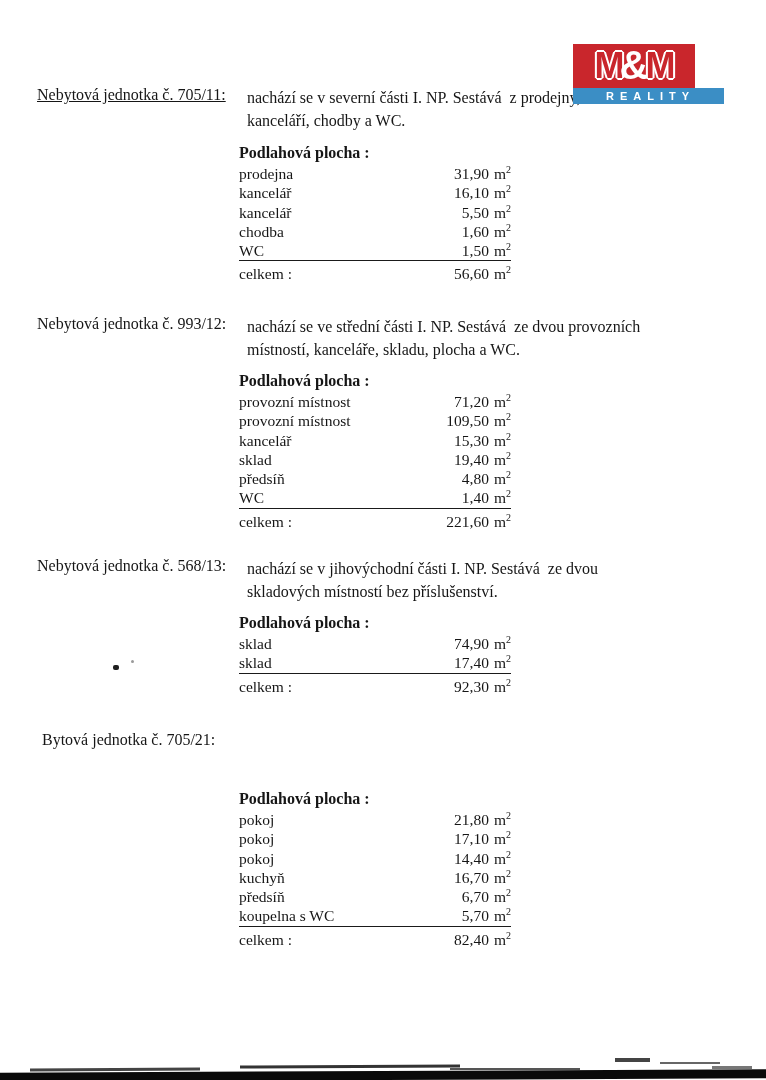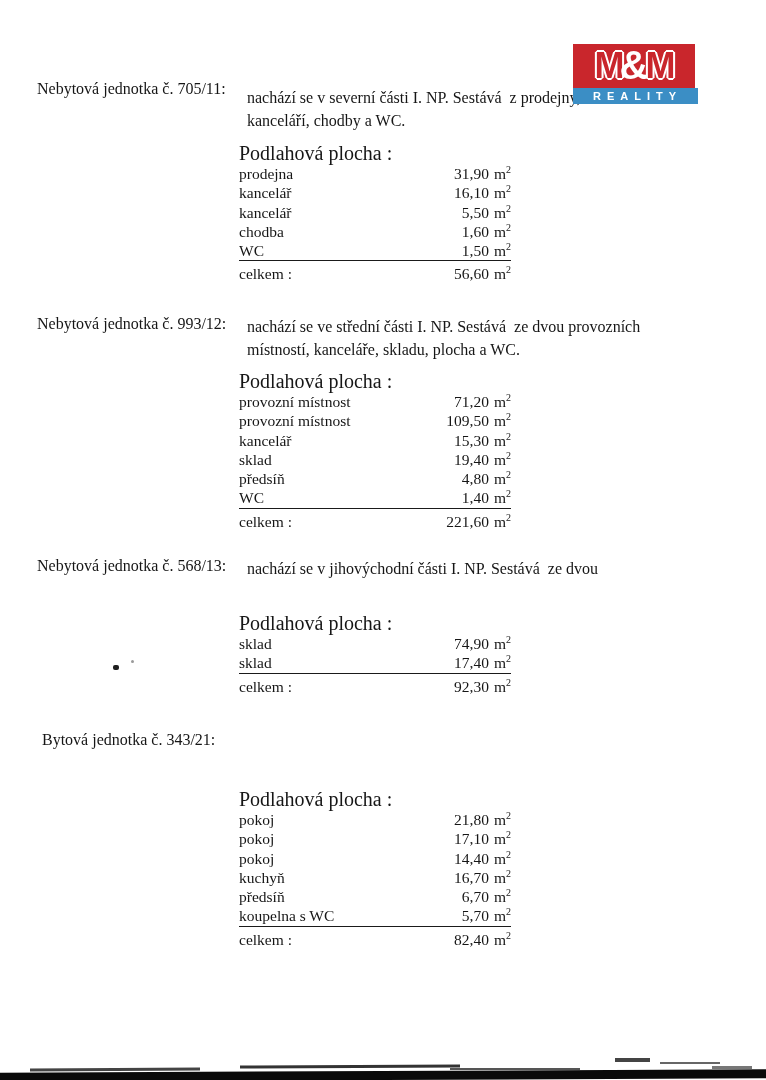--- a/index.html
+++ b/index.html
@@ -11,21 +11,21 @@
     font-family:"Liberation Serif","DejaVu Serif",serif;
     color:#161616;
     margin:0 auto;
   }
   .abs{position:absolute;}
   .unit-label{font-size:16px;white-space:pre;}
   .desc{font-size:16px;line-height:23px;}
   .desc div{white-space:pre;}
   
   .area-table{width:272px;font-size:15.5px;}
-  .tbl-header{font-weight:normal;font-size:20px;line-height:20px;margin-bottom:1px;white-space:pre;}
+  .tbl-header{font-weight:bold;font-size:16px;line-height:20px;margin-bottom:1px;white-space:pre;}
   .trow{display:flex;justify-content:space-between;line-height:19.3px;gap:9px;}
   .tlabel{white-space:pre;}
   .tval{white-space:nowrap;}
   .unit{margin-left:5px;}
   sup.sq{font-size:10px;line-height:0;vertical-align:6px;}
   .trow.ruled{border-bottom:1.8px solid #1a1a1a;}
   .trow.total{margin-top:3px;font-weight:normal;}
   
   .logo{left:573px;top:44px;font-family:"Liberation Sans","DejaVu Sans",sans-serif;}
   .logo-red{
@@ -33,32 +33,32 @@
     display:flex;align-items:center;justify-content:center;
     overflow:hidden;
   }
   .logo-m{
     font-weight:bold;font-size:36px;letter-spacing:-2px;color:#c9262c;
     text-shadow:-2px 0 #fff,2px 0 #fff,0 -2px #fff,0 2px #fff,
                 -1px -1px #fff,1px 1px #fff,-1px 1px #fff,1px -1px #fff;
   }
   .logo-amp{font-weight:bold;font-size:40px;color:#ffffff;margin:0 -3px;position:relative;top:-1px;z-index:2;}
   .logo-blue{
-    width:125px;height:16px;background:#3b8ec5;
+    width:151px;height:16px;background:#3b8ec5;
     display:flex;align-items:center;justify-content:center;
     color:#ffffff;font-weight:bold;font-size:11px;letter-spacing:6px;
     padding-left:4px;box-sizing:border-box;white-space:pre;
   }
   
   .speck{background:#1f1f1f;border-radius:2px;}
   .speck-faint{background:#9a9a9a;border-radius:2px;}
   .bottom-bar{left:0;top:1071px;width:766px;height:9px;background:#0a0a0a;transform:rotate(-0.25deg);}
   .streak{background:#444;}
   
-  .s1-label{left:37px;top:80px;}   .s1-desc{left:247px;top:86px;}  .s1-table{left:239px;top:143px;}
+  .s1-label{left:37px;top:86px;text-decoration:underline;}   .s1-desc{left:247px;top:86px;}  .s1-table{left:239px;top:143px;}
   .s2-label{left:37px;top:315px;}  .s2-desc{left:247px;top:315px;} .s2-table{left:239px;top:371px;}
   .s3-label{left:37px;top:557px;}  .s3-desc{left:247px;top:557px;} .s3-table{left:239px;top:613px;}
   .s4-label{left:42px;top:731px;}  .s4-desc{left:250px;top:731px;} .s4-table{left:239px;top:789px;}
 </style>
 </head>
 <body>
 
 <div class="page">
 
   <div class="abs unit-label s1-label">Nebytová jednotka č. 705/11:</div>
@@ -127,38 +127,39 @@
     </div>
     <div class="trow total">
       <span class="tlabel">celkem :</span>
       <span class="tval"><span>221,60</span><span class="unit"><span>m</span><sup class="sq">2</sup></span></span>
     </div>
   </div>
 
   <div class="abs unit-label s3-label">Nebytová jednotka č. 568/13:</div>
   <div class="abs desc s3-desc">
     <div>nachází se v jihovýchodní části I. NP. Sestává  ze dvou</div>
+    <div>skladových místností bez příslušenství.</div>
   </div>
   <div class="abs area-table s3-table">
     <div class="tbl-header">Podlahová plocha :</div>
     <div class="trow">
       <span class="tlabel">sklad</span>
       <span class="tval"><span>74,90</span><span class="unit"><span>m</span><sup class="sq">2</sup></span></span>
     </div>
     <div class="trow ruled">
       <span class="tlabel">sklad</span>
       <span class="tval"><span>17,40</span><span class="unit"><span>m</span><sup class="sq">2</sup></span></span>
     </div>
     <div class="trow total">
       <span class="tlabel">celkem :</span>
       <span class="tval"><span>92,30</span><span class="unit"><span>m</span><sup class="sq">2</sup></span></span>
     </div>
   </div>
 
-  <div class="abs unit-label s4-label">Bytová jednotka č. 343/21:</div>
+  <div class="abs unit-label s4-label">Bytová jednotka č. 705/21:</div>
   <div class="abs desc s4-desc">
   </div>
   <div class="abs area-table s4-table">
     <div class="tbl-header">Podlahová plocha :</div>
     <div class="trow">
       <span class="tlabel">pokoj</span>
       <span class="tval"><span>21,80</span><span class="unit"><span>m</span><sup class="sq">2</sup></span></span>
     </div>
     <div class="trow">
       <span class="tlabel">pokoj</span>

